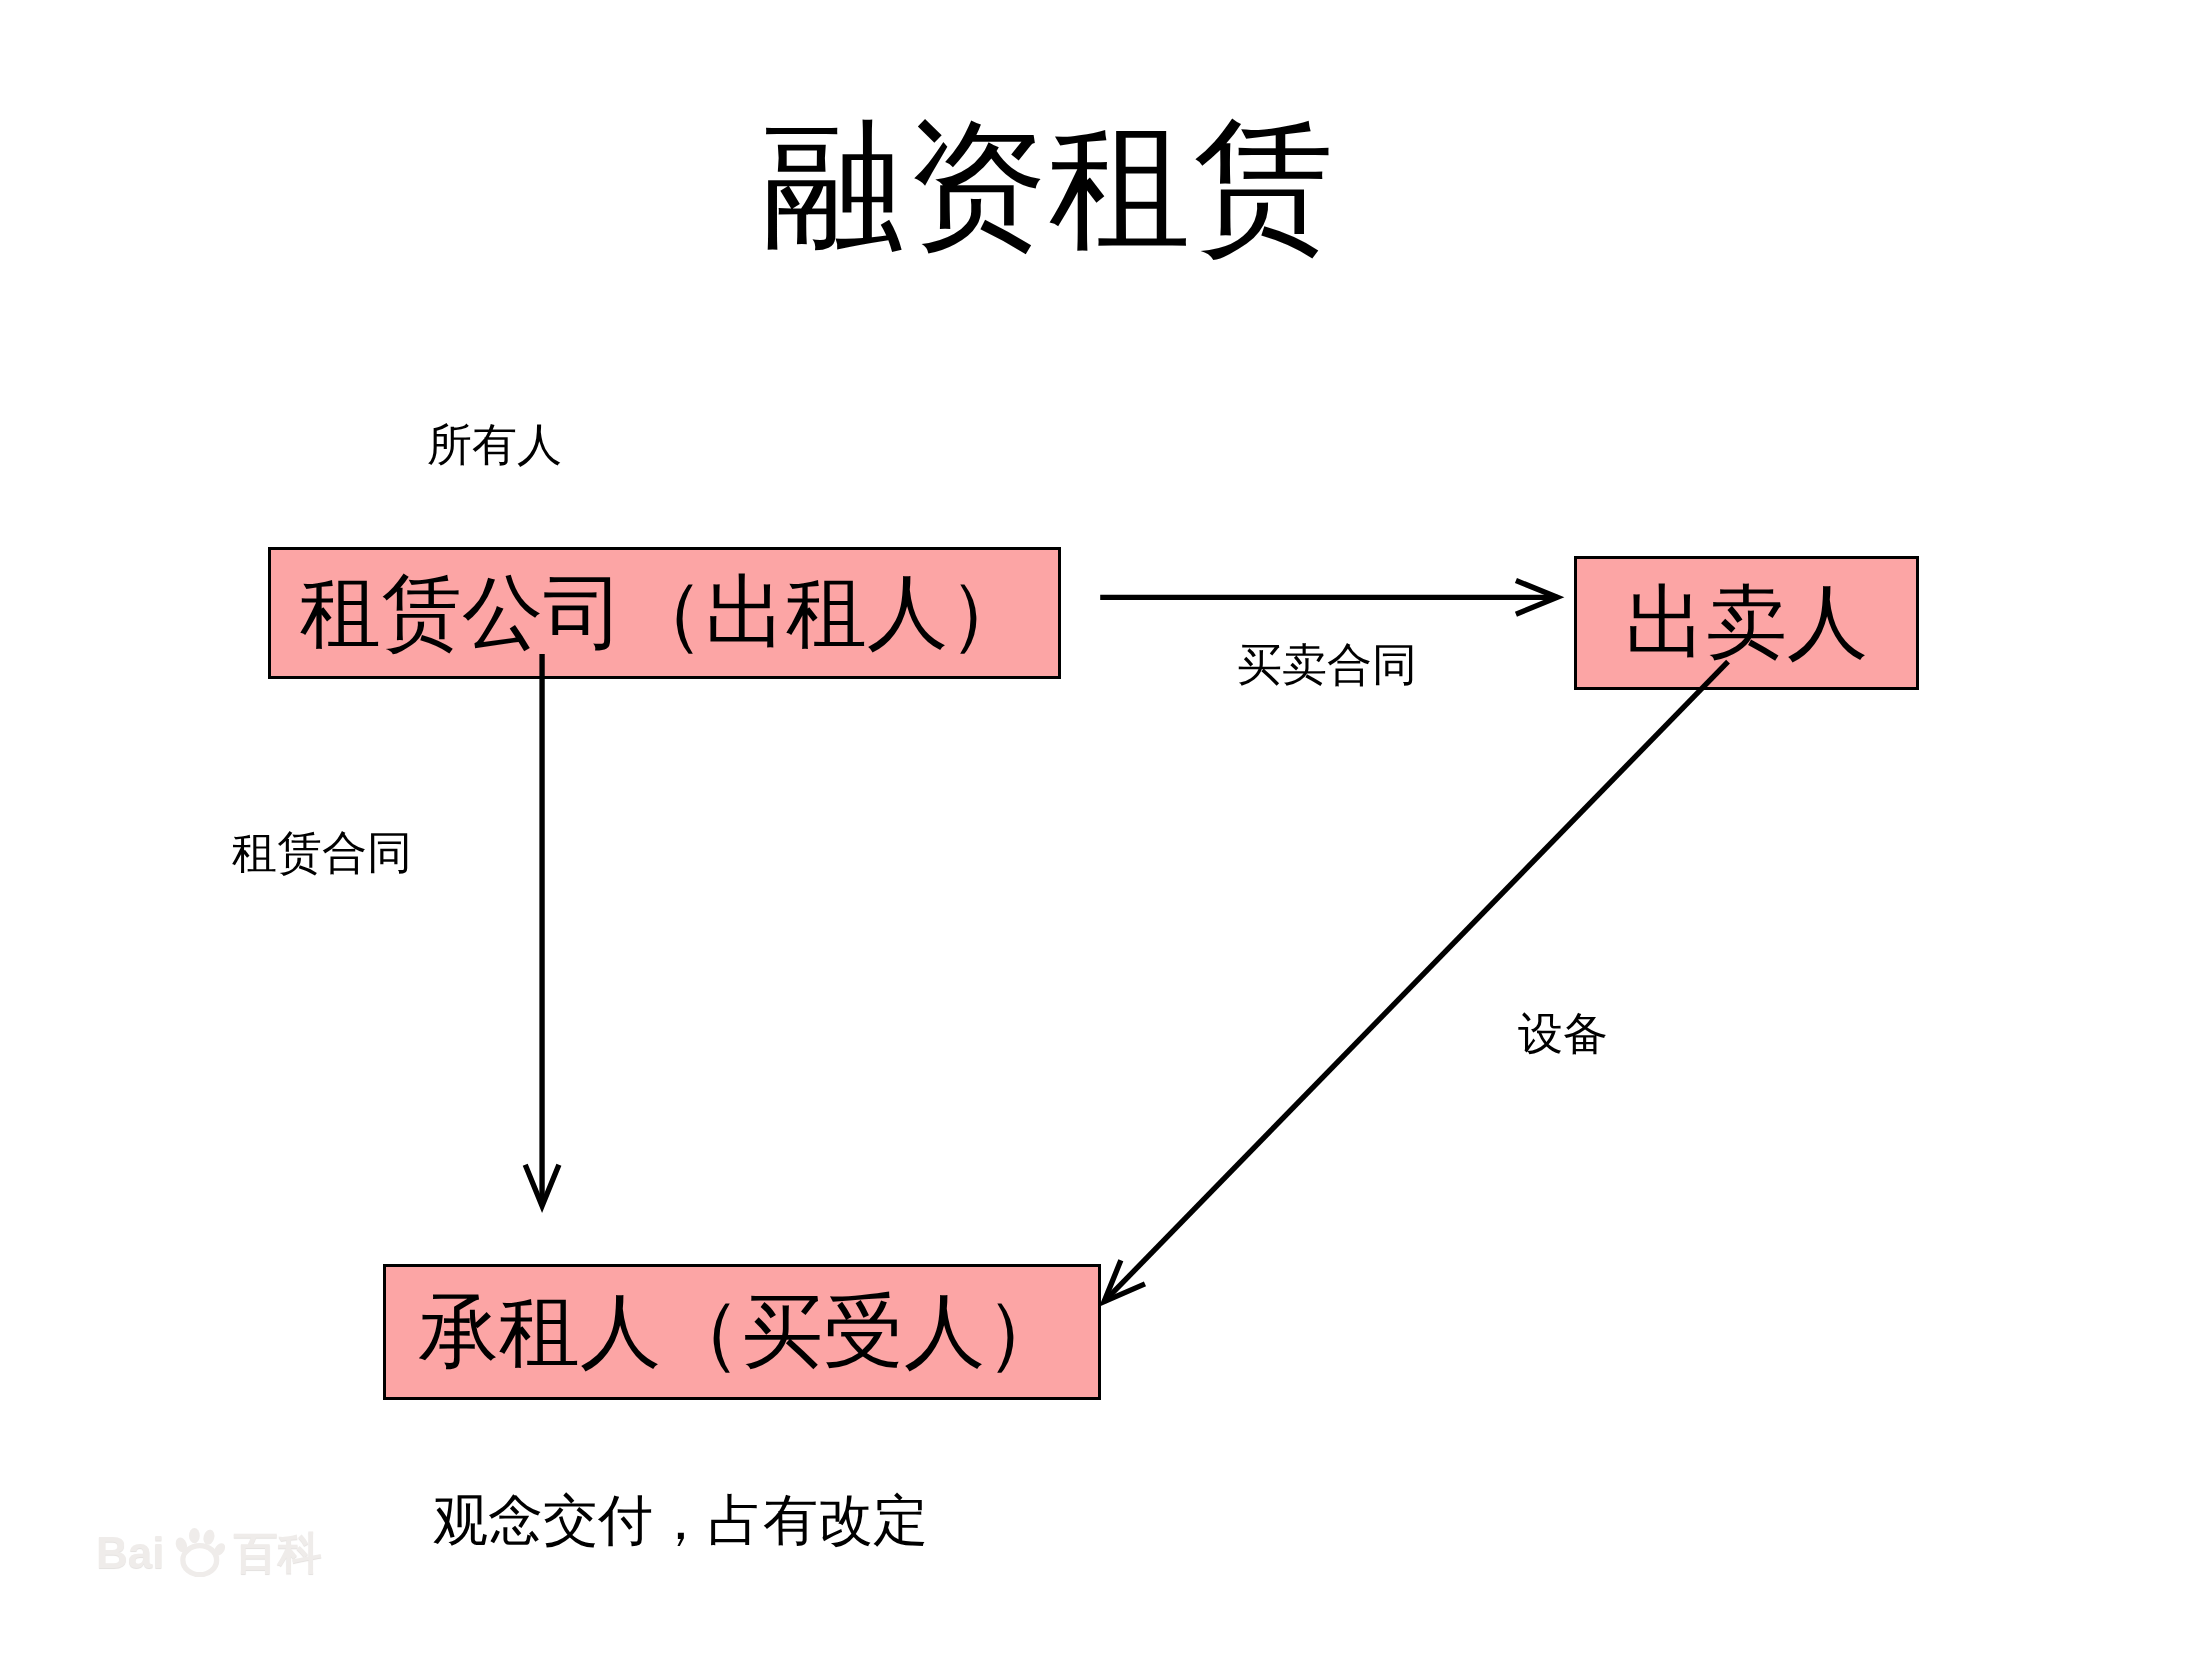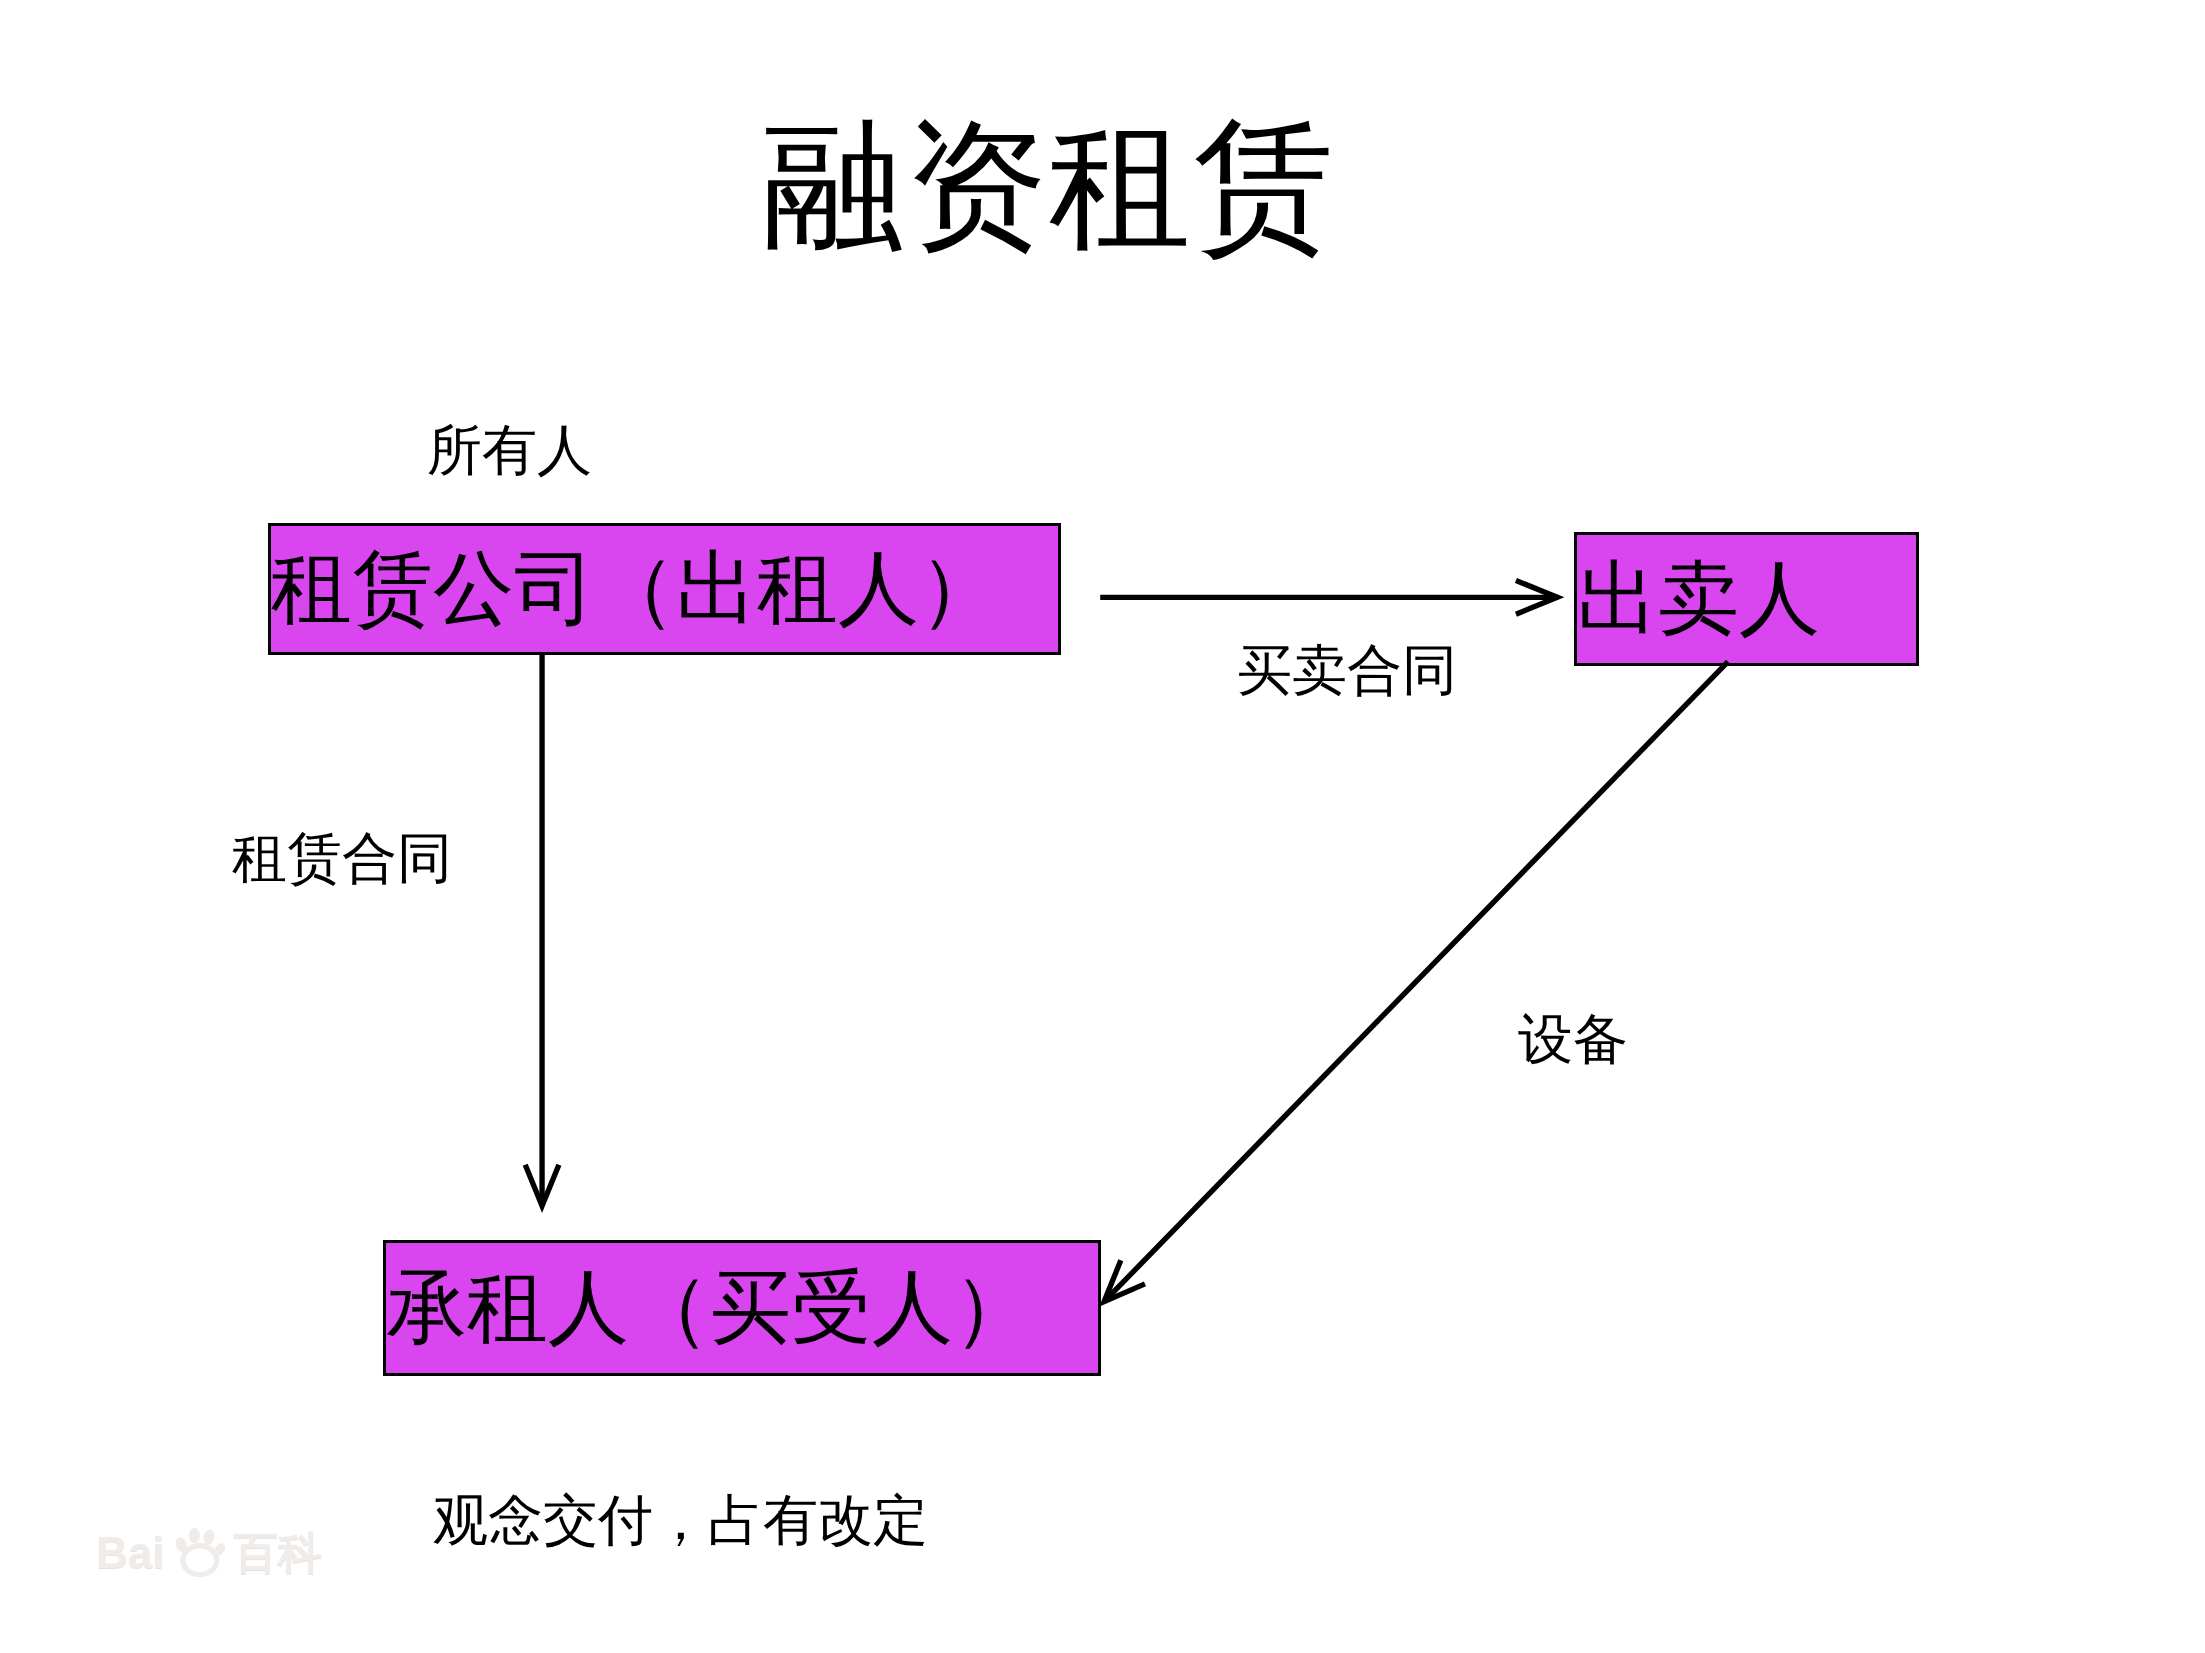--- a/index.html
+++ b/index.html
@@ -5,26 +5,26 @@
   html,body{margin:0;padding:0;background:#fff;}
   .stage{
     position:relative;width:1919px;height:1654px;background:#ffffff;overflow:hidden;
     font-family:"Liberation Serif","DejaVu Serif",serif;color:#000;
   }
   .abs{position:absolute;}
   .title{
     font-size:142px;line-height:1.05;letter-spacing:1.5px;white-space:nowrap;
   }
   .node{
-    position:absolute;border:3.8px solid #000;background:#d946ef;
-    display:flex;align-items:center;
-    font-size:81px;line-height:1;white-space:nowrap;
+    position:absolute;border:3.8px solid #000;background:#fca5a5;
+    display:flex;align-items:center;justify-content:center;
+    font-size:81px;line-height:1;white-space:nowrap;margin-top:24px;
   }
   .lbl{
-    position:absolute;font-size:55px;line-height:1;white-space:nowrap;
+    position:absolute;font-size:45px;line-height:1;white-space:nowrap;
   }
   .footnote{
     position:absolute;font-size:55px;line-height:80px;white-space:pre-line;
   }
   svg.arrows{position:absolute;left:0;top:0;width:2205px;height:1654px;}
   .watermark{
     position:absolute;left:96px;top:1528px;height:49px;
     display:flex;align-items:center;gap:3.1px;
     color:#efecea;
     font-family:"Liberation Sans","DejaVu Sans",sans-serif;

